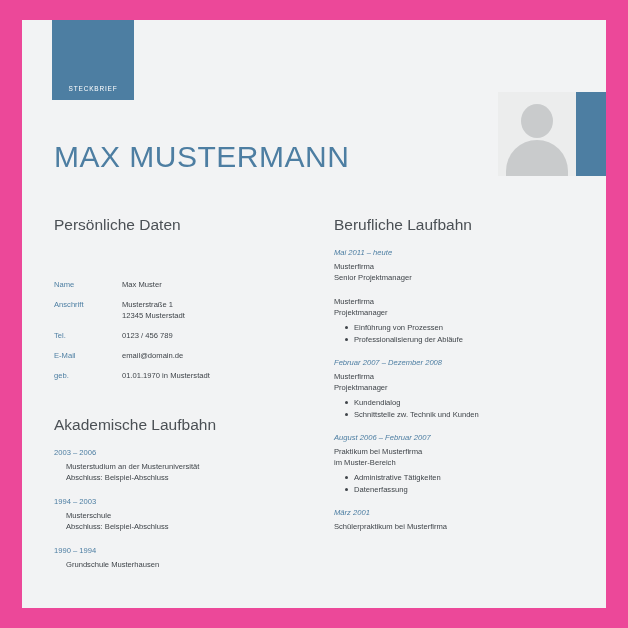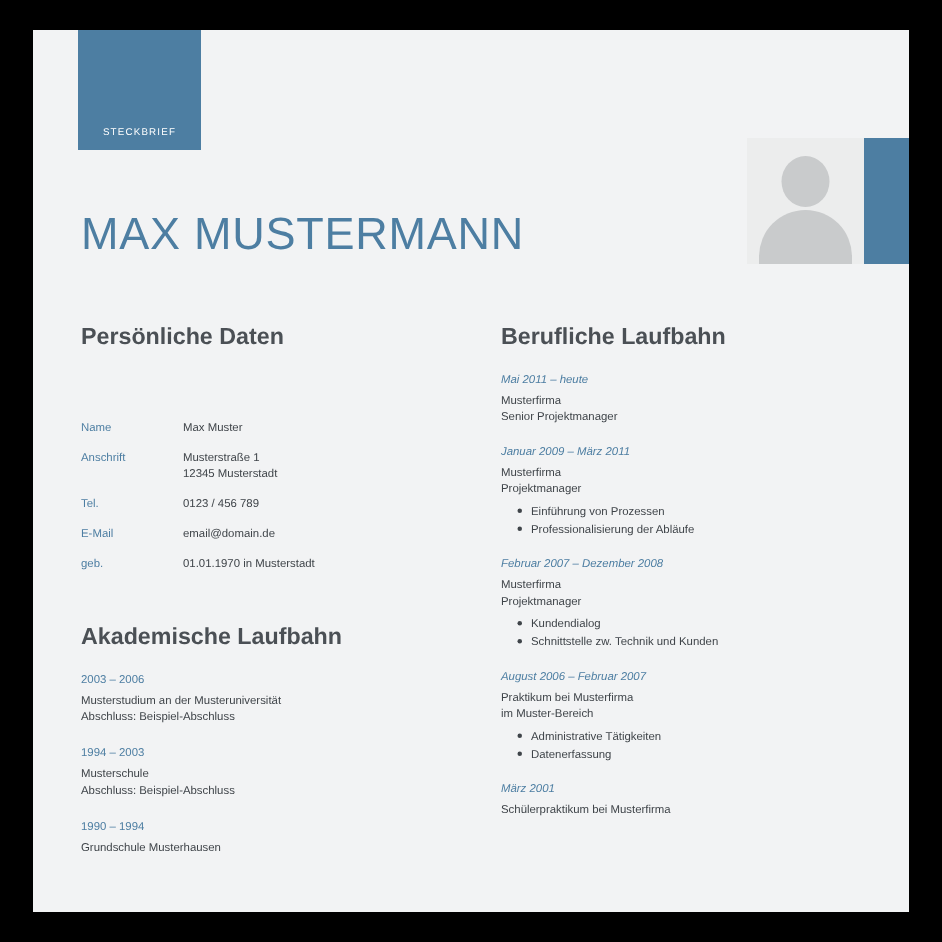--- a/index.html
+++ b/index.html
@@ -11,21 +11,21 @@
     height: 628px;
     background: #ffffff;
     font-family: "Liberation Sans", sans-serif;
     overflow: hidden;
   }
   .page-frame {
     position: absolute;
     left: 0; top: 0;
     width: 628px;
     height: 628px;
-    background: #000000;
+    background: #ec4899;
     box-sizing: border-box;
   }
   .sheet {
     position: absolute;
     left: 22px;
     top: 20px;
     width: 584px;
     height: 588px;
     background: #f2f3f4;
     box-sizing: border-box;
@@ -112,21 +112,21 @@
   }
   .col-right {
     position: absolute;
     left: 312px;
     top: 196px;
     width: 250px;
   }
   .section-title {
     font-size: 15.5px;
     color: #4b5055;
-    font-weight: 700;
+    font-weight: 400;
     margin: 0 0 14px 0;
   }
   .section-title.second {
     margin-top: 26px;
   }
   .kv-table {
     width: 100%;
     border-collapse: collapse;
     margin-top: 45px;
   }
@@ -148,20 +148,21 @@
   }
   .edu-range {
     font-size: 7.6px;
     color: #4d7ea2;
     margin-bottom: 4px;
   }
   .edu-line {
     font-size: 7.6px;
     color: #3f4449;
     line-height: 1.5;
+    margin-left: 12px;
   }
   .job-entry {
     margin-bottom: 12px;
   }
   .job-range {
     font-size: 7.6px;
     color: #4d7ea2;
     margin-bottom: 4px;
     font-style: italic;
   }
@@ -261,21 +262,20 @@
 
     <div class="col-right">
       <h2 class="section-title">Berufliche Laufbahn</h2>
       <div id="career-list">
           <div class="job-entry">
             <div class="job-range">Mai 2011 – heute</div>
             <div class="job-line">Musterfirma</div>
             <div class="job-line">Senior Projektmanager</div>
           </div>
           <div class="job-entry">
-            <div class="job-range">Januar 2009 – März 2011</div>
             <div class="job-line">Musterfirma</div>
             <div class="job-line">Projektmanager</div>
             <ul class="bullets">
               <li>Einführung von Prozessen</li>
               <li>Professionalisierung der Abläufe</li>
             </ul>
           </div>
           <div class="job-entry">
             <div class="job-range">Februar 2007 – Dezember 2008</div>
             <div class="job-line">Musterfirma</div>

